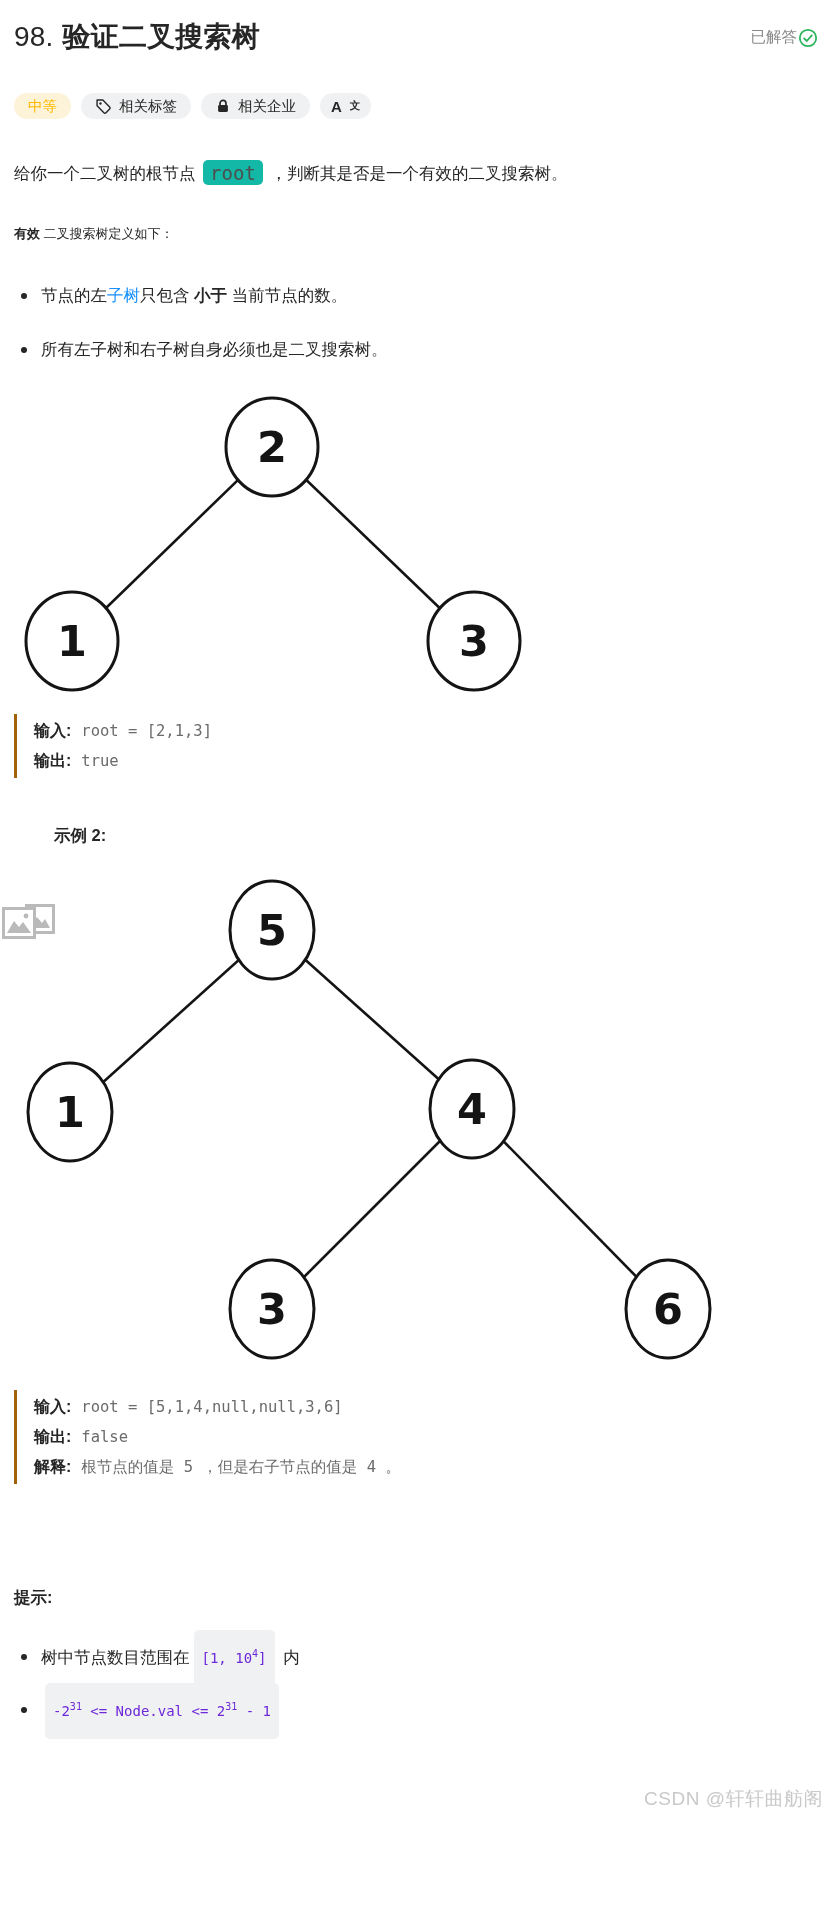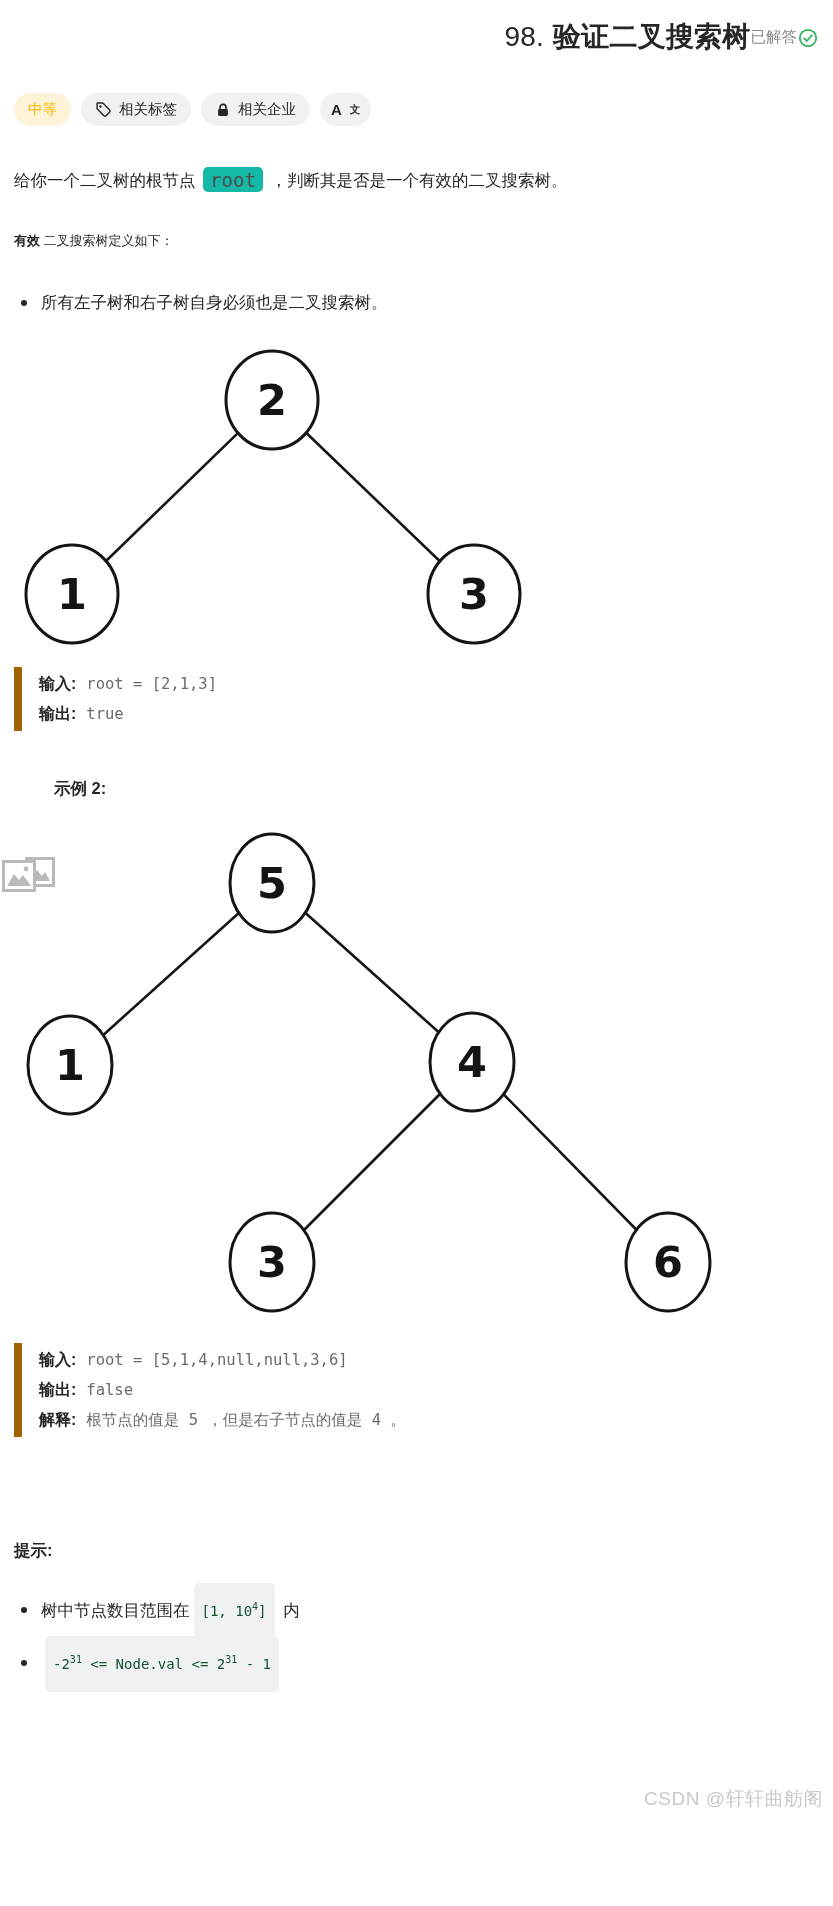--- a/index.html
+++ b/index.html
@@ -5,30 +5,30 @@
   * { margin: 0; padding: 0; box-sizing: border-box; }
   html, body { background: #ffffff; }
   body {
     width: 833px; height: 1906px; overflow: hidden; position: relative;
     font-family: "Liberation Sans", "DejaVu Sans", sans-serif;
     color: #262626;
   }
   .page { position: relative; width: 100%; height: 100%; padding: 0 15px 0 14px; }
 
   
-  .hdr { display: flex; justify-content: flex-end; align-items: flex-start; margin-top: 18px; }
+  .hdr { display: flex; justify-content: space-between; align-items: flex-start; margin-top: 18px; }
   h1 { font-size: 28px; line-height: 38px; font-weight: 700; letter-spacing: 0.2px; }
   h1 .num { font-weight: 400; margin-right: 9px; }
   .solved { display: inline-flex; align-items: center; gap: 1px; margin-top: 9px; color: #8a8a8a; font-size: 15.5px; white-space: nowrap; }
 
   
   .badges { display: flex; align-items: center; gap: 10px; margin-top: 37px; }
   .pill {
     display: inline-flex; align-items: center; gap: 7px;
-    height: 33px; padding: 0 14px; border-radius: 17px;
+    height: 26px; padding: 0 14px; border-radius: 17px;
     background: #f0f1f2; font-size: 14.5px; color: #262626; cursor: pointer;
     border: none; font-family: inherit;
   }
   .pill-medium { color: var(--medium, #ffb800); background: #fdf3d9; font-weight: 500; }
   .pill-ax { padding: 0 11px; font-weight: 600; font-size: 15px; }
   .pill-ax .wen { font-size: 10.5px; font-weight: 700; margin-left: 1px; }
 
   
   .intro { margin-top: 40px; font-size: 16.5px; line-height: 27px; }
   .code-chip {
@@ -55,21 +55,21 @@
   .ex1-heading { margin-top: 96px; }
   .ex2-heading { margin-top: 44px; margin-left: 40px; }
   .tree-fig { position: relative; }
   .tree-fig-1 { margin-top: 25px; }
   .tree-fig-2 { margin-top: 21px; }
   .tree-fig svg.tree { display: block; }
 
   .img-ph { position: absolute; left: -12px; top: 34px; opacity: 0.85; }
 
   .io-block {
-    border-left: 8px solid #a16207;
+    border-left: 3px solid #a16207;
     padding: 2px 0 2px 17px; margin-top: 14px;
   }
   .io-block-2 { margin-top: 28px; }
   .io-line { font-size: 16px; line-height: 29px; }
   .io-label { font-weight: 700; color: #262626; margin-right: 10px; }
   .io-value {
     font-family: "DejaVu Sans Mono", "Liberation Mono", monospace;
     font-size: 15.5px; color: #6b6b6b;
   }
 
@@ -79,21 +79,21 @@
   ul.constraints li {
     position: relative; padding-left: 27px;
     font-size: 16.5px; line-height: 30px; margin-bottom: 22px;
   }
   ul.constraints li::before {
     content: ""; position: absolute; left: 7px; top: 12px;
     width: 6px; height: 6px; border-radius: 50%; background: #262626;
   }
   .c-chip {
     font-family: "DejaVu Sans Mono", "Liberation Mono", monospace;
-    font-size: 14px; color: #14532d; background: #f0f1f2;
+    font-size: 14px; color: #6d28d9; background: #f0f1f2;
     border-radius: 5px; padding: 20px 8px; margin: 0 4px;
     white-space: nowrap;
   }
   .c-chip sup { font-size: 10px; vertical-align: super; line-height: 0; }
 
   
   .watermark {
     position: absolute; right: 10px; top: 1768px;
     font-size: 19px; color: #c9c9c9; letter-spacing: 0.5px;
   }
@@ -140,20 +140,23 @@
 
   <p class="intro">
     <span>给你一个二叉树的根节点 </span><code class="code-chip">root</code><span> ，判断其是否是一个有效的二叉搜索树。</span>
   </p>
 
   <p class="valid-def">
     <strong>有效</strong><span> 二叉搜索树定义如下：</span>
   </p>
 
   <ul class="desc">
+    <li>
+      <span>节点的左</span><a class="txt-link">子树</a><span>只包含 </span><strong>小于</strong><span> 当前节点的数。</span>
+    </li>
     <li>
       <span>所有左子树和右子树自身必须也是二叉搜索树。</span>
     </li>
   </ul>
 
 
   <div class="tree-fig tree-fig-1">
     <svg class="tree" width="540" height="310" viewBox="0 0 540 310">
         <line x1="258" y1="57" x2="58" y2="251" stroke="#141414" stroke-width="2.6"></line>
         <line x1="258" y1="57" x2="460" y2="251" stroke="#141414" stroke-width="2.6"></line>

